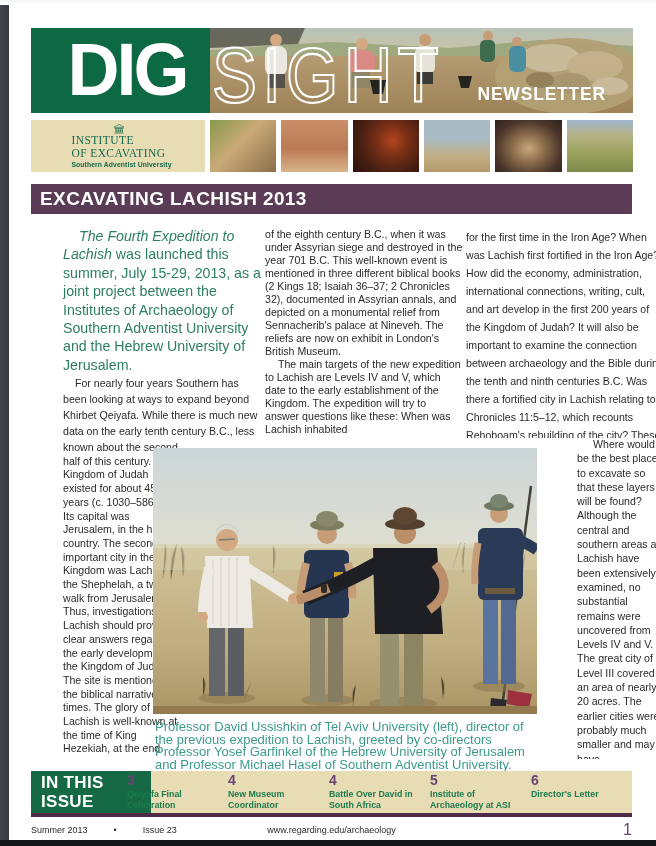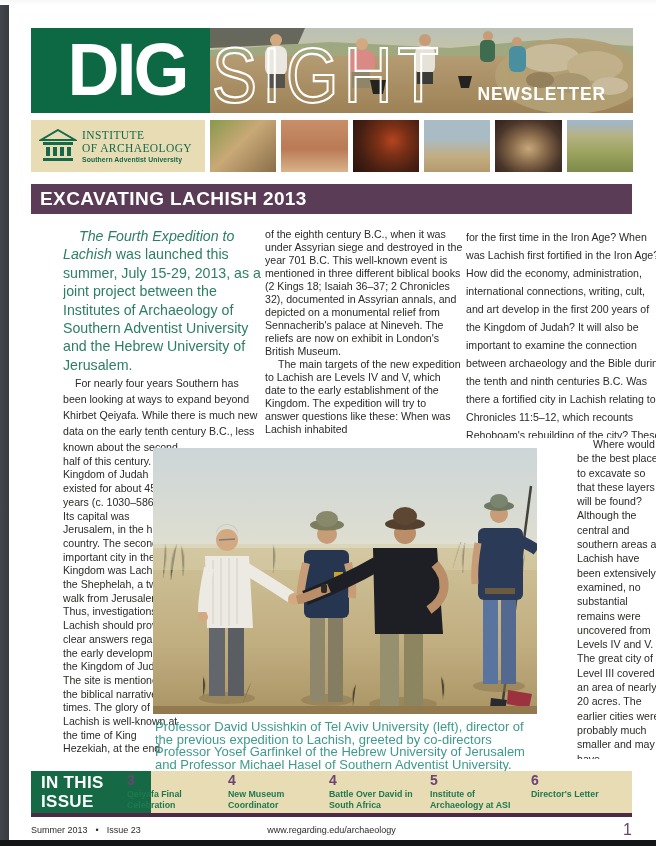--- a/index.html
+++ b/index.html
@@ -18,21 +18,21 @@
     position:absolute; left:31px; top:28px; width:192px; height:85px;
     background:#0d6943; display:flex; align-items:center; justify-content:center;
   }
   .dig-box .dig-word {
     color:#fff; font-size:72px; font-weight:900; letter-spacing:-3px; line-height:1;
     transform:scaleY(1.04); padding-bottom:4px;
   }
   .banner { position:absolute; left:210px; top:28px; width:423px; height:85px; overflow:hidden; }
   .logo-box {
     position:absolute; left:31px; top:120px; width:174px; height:52px;
-    background:#e7dcb4; display:flex; align-items:center; padding:4px 6px 4px 8px;
+    background:#e7dcb4; display:flex; align-items:center; padding:4px 6px 4px 8px;flex-direction:column;
   }
   .logo-texts { margin-left:5px; }
   .logo-line { font-family:"Liberation Serif", serif; color:#15694a; font-size:11.5px; letter-spacing:0.4px; line-height:12.5px; }
   .logo-sub  { color:#15694a; font-size:6.8px; font-weight:bold; margin-top:2px; letter-spacing:0.1px; }
   .thumbs { position:absolute; left:210px; top:120px; width:423px; height:52px; display:flex; gap:5px; }
   .thumb { flex:1; height:52px; }
   .t1 { background:linear-gradient(135deg,#87994b 0%,#c9a977 45%,#8a6f4a 100%); }
   .t2 { background:linear-gradient(180deg,#c98f68 0%,#b97a55 55%,#d9b38a 100%); }
   .t3 { background:radial-gradient(circle at 60% 40%, #b5441f 0%, #7a3016 30%, #471f12 65%, #2a120b 100%); }
   .t4 { background:linear-gradient(180deg,#a9bcc6 0%,#a9bcc6 35%,#c3ad82 70%,#b39a6d 100%); }
@@ -72,21 +72,21 @@
   }
   .issue-items { position:absolute; left:127px; top:773px; width:505px; height:40px; display:flex; }
   .issue-item  { flex:1; padding-right:4px; }
   .issue-num   { color:#6a4472; font-size:14px; font-weight:bold; line-height:14px; }
   .issue-title { color:#1d7a4f; font-size:8.8px; font-weight:bold; line-height:10.5px; margin-top:2px; }
   .purple-rule { position:absolute; left:31px; top:813px; width:601px; height:4px; background:#4c2a46; }
   .footer-line {
     position:absolute; left:31px; top:820px; width:601px; height:20px;
     display:flex; align-items:center; font-size:9px; color:#2b2b2b;
   }
-  .footer-left   { display:flex; align-items:flex-start; gap:8px; width:200px; }
+  .footer-left   { display:flex; align-items:flex-start; gap:26px; width:200px; }
   .footer-center { flex:1; text-align:center; }
   .footer-page   { width:200px; text-align:right; color:#6a4472; font-size:16px; line-height:16px; }
 </style>
 </head>
 <body>
 
 <div class="page">
   <div class="edge-left"></div>
   <div class="edge-top"></div>
 
@@ -145,21 +145,21 @@
       <path d="M19,1 L36,11 L2,11 Z" fill="none" stroke="#15694a" stroke-width="2"></path>
       <rect x="4" y="13" width="30" height="3" fill="#15694a"></rect>
       <rect x="7" y="18" width="4" height="9" fill="#15694a"></rect>
       <rect x="14" y="18" width="4" height="9" fill="#15694a"></rect>
       <rect x="21" y="18" width="4" height="9" fill="#15694a"></rect>
       <rect x="28" y="18" width="4" height="9" fill="#15694a"></rect>
       <rect x="4" y="29" width="30" height="3" fill="#15694a"></rect>
     </svg>
     <div class="logo-texts">
       <div class="logo-line">INSTITUTE</div>
-      <div class="logo-line">OF ARCHAEOLOGY</div>
+      <div class="logo-line">OF EXCAVATING</div>
       <div class="logo-sub">Southern Adventist University</div>
     </div>
   </div>
 
   <div class="thumbs">
     <div class="thumb t1"></div>
     <div class="thumb t2"></div>
     <div class="thumb t3"></div>
     <div class="thumb t4"></div>
     <div class="thumb t5"></div>

